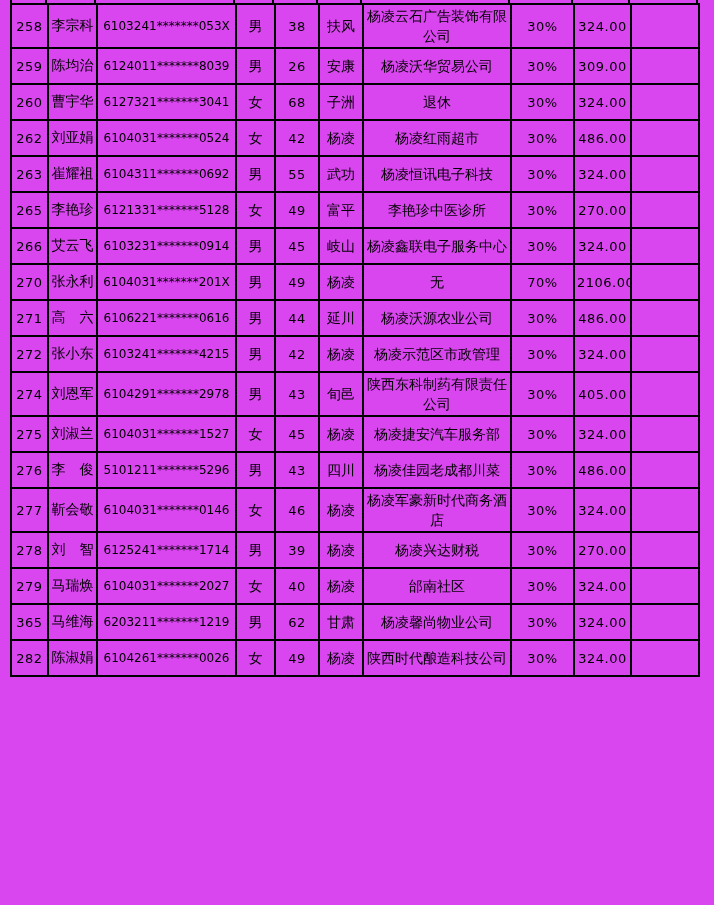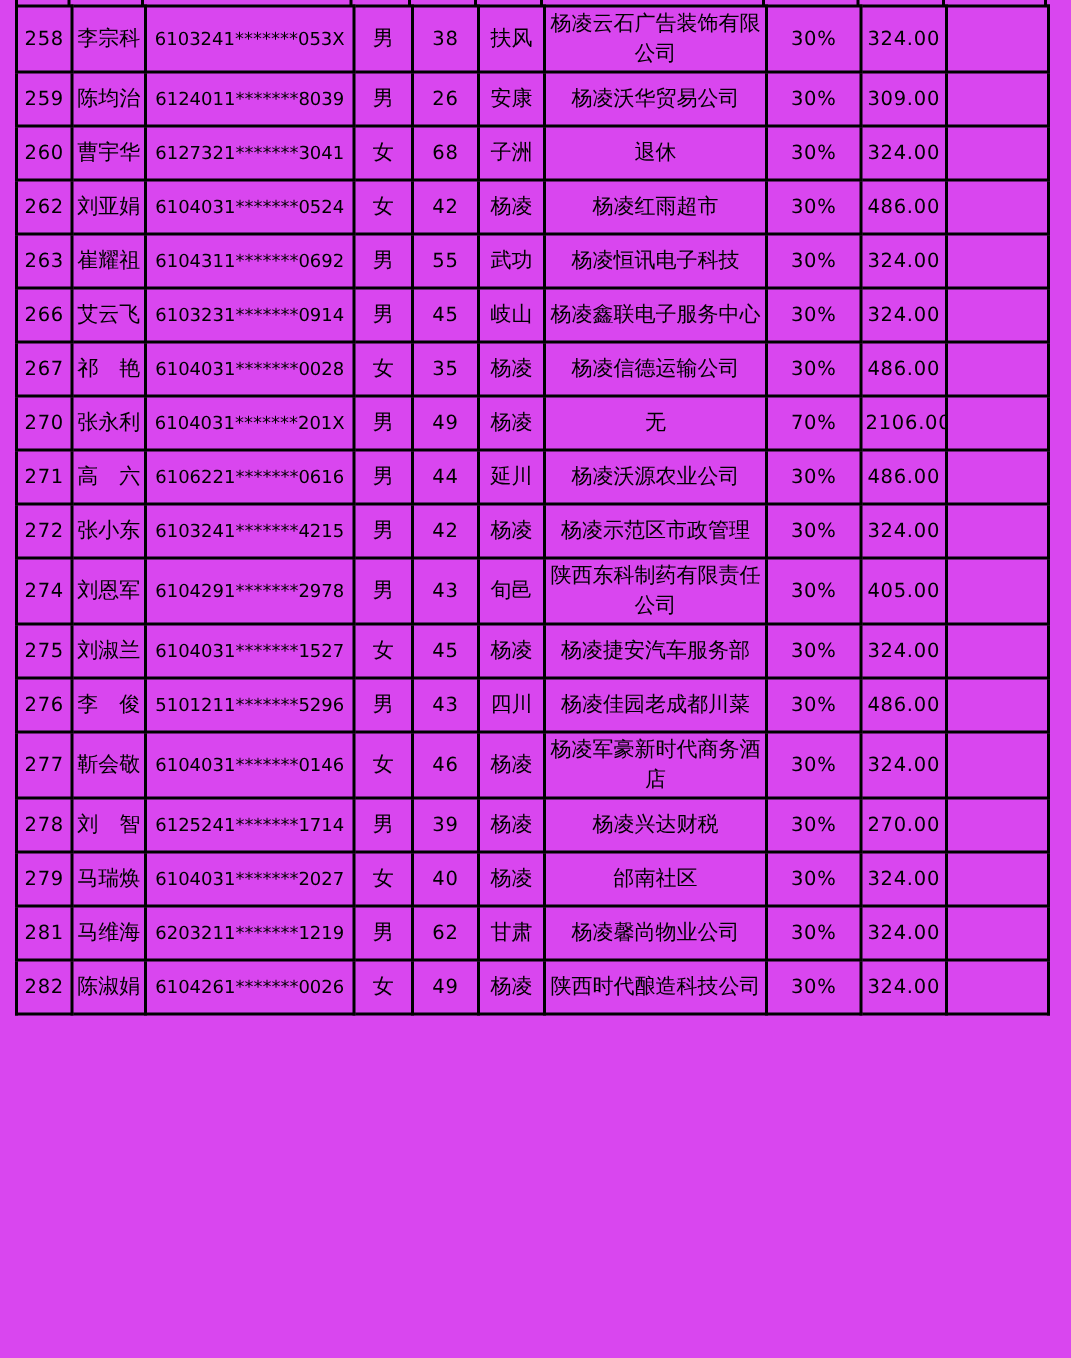--- a/index.html
+++ b/index.html
@@ -147,44 +147,44 @@
           <td class="c-id">6104311*******0692</td>
           <td class="c-cn">男</td>
           <td class="c-num">55</td>
           <td class="c-cn">武功</td>
           <td class="c-cn">杨凌恒讯电子科技</td>
           <td class="c-num">30%</td>
           <td class="c-num">324.00</td>
           <td class="c-num"></td>
         </tr>
         <tr>
+          <td class="c-num">265</td>
+          <td class="c-name">李艳珍</td>
+          <td class="c-id">6121331*******5128</td>
+          <td class="c-cn">女</td>
+          <td class="c-num">49</td>
+          <td class="c-cn">富平</td>
+          <td class="c-cn">李艳珍中医诊所</td>
+          <td class="c-num">30%</td>
+          <td class="c-num">270.00</td>
+          <td class="c-num"></td>
+        </tr>
+        <tr>
           <td class="c-num">266</td>
           <td class="c-name">艾云飞</td>
           <td class="c-id">6103231*******0914</td>
           <td class="c-cn">男</td>
           <td class="c-num">45</td>
           <td class="c-cn">岐山</td>
           <td class="c-cn">杨凌鑫联电子服务中心</td>
           <td class="c-num">30%</td>
           <td class="c-num">324.00</td>
           <td class="c-num"></td>
         </tr>
         <tr>
-          <td class="c-num">267</td>
-          <td class="c-name">祁　艳</td>
-          <td class="c-id">6104031*******0028</td>
-          <td class="c-cn">女</td>
-          <td class="c-num">35</td>
-          <td class="c-cn">杨凌</td>
-          <td class="c-cn">杨凌信德运输公司</td>
-          <td class="c-num">30%</td>
-          <td class="c-num">486.00</td>
-          <td class="c-num"></td>
-        </tr>
-        <tr>
           <td class="c-num">270</td>
           <td class="c-name">张永利</td>
           <td class="c-id">6104031*******201X</td>
           <td class="c-cn">男</td>
           <td class="c-num">49</td>
           <td class="c-cn">杨凌</td>
           <td class="c-cn">无</td>
           <td class="c-num">70%</td>
           <td class="c-num">2106.00</td>
           <td class="c-num"></td>
@@ -279,21 +279,21 @@
           <td class="c-id">6104031*******2027</td>
           <td class="c-cn">女</td>
           <td class="c-num">40</td>
           <td class="c-cn">杨凌</td>
           <td class="c-cn">邰南社区</td>
           <td class="c-num">30%</td>
           <td class="c-num">324.00</td>
           <td class="c-num"></td>
         </tr>
         <tr>
-          <td class="c-num">281</td>
+          <td class="c-num">365</td>
           <td class="c-name">马维海</td>
           <td class="c-id">6203211*******1219</td>
           <td class="c-cn">男</td>
           <td class="c-num">62</td>
           <td class="c-cn">甘肃</td>
           <td class="c-cn">杨凌馨尚物业公司</td>
           <td class="c-num">30%</td>
           <td class="c-num">324.00</td>
           <td class="c-num"></td>
         </tr>

